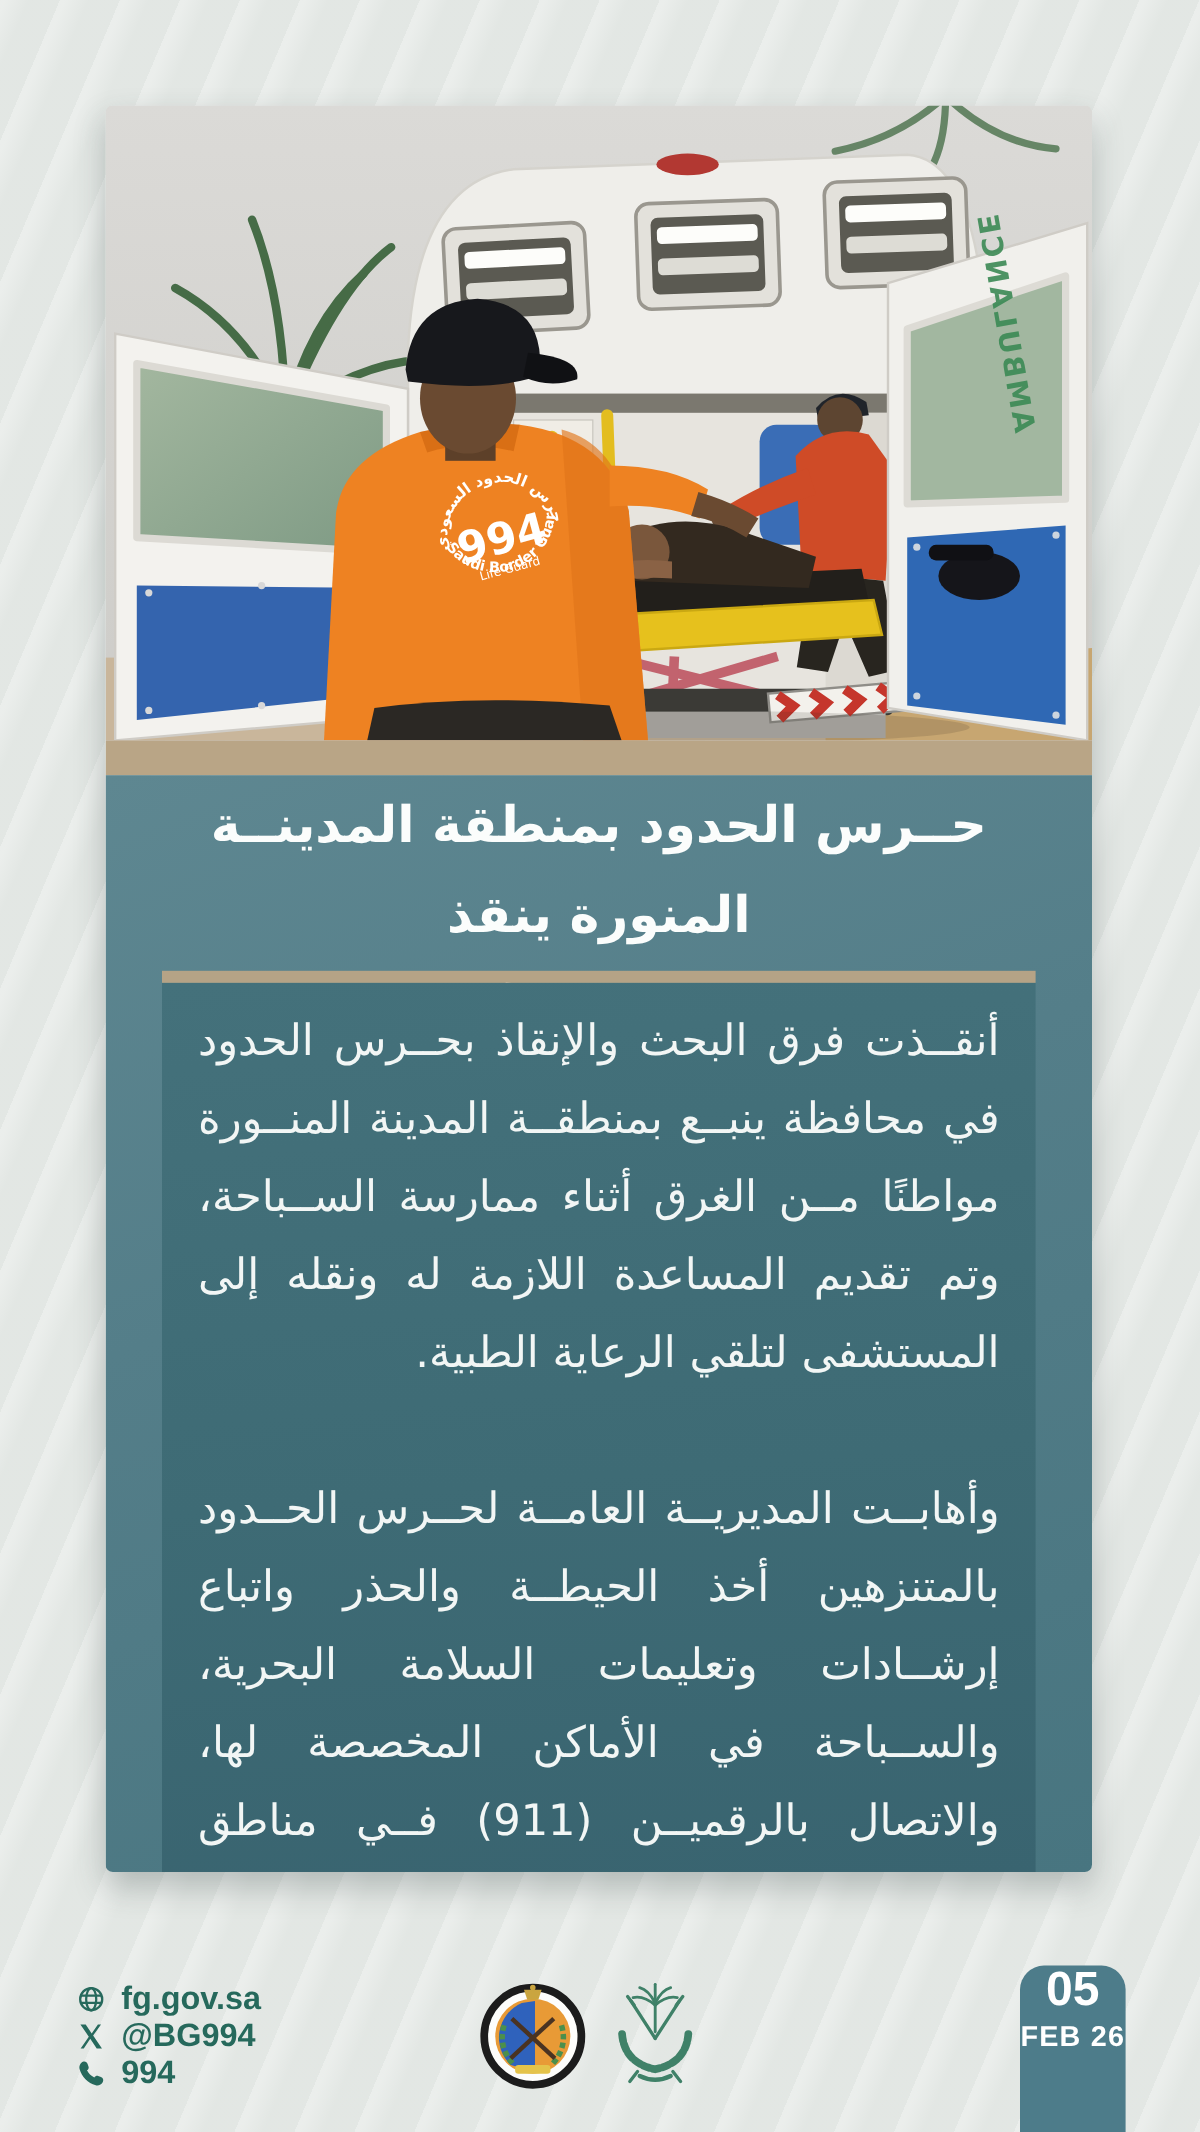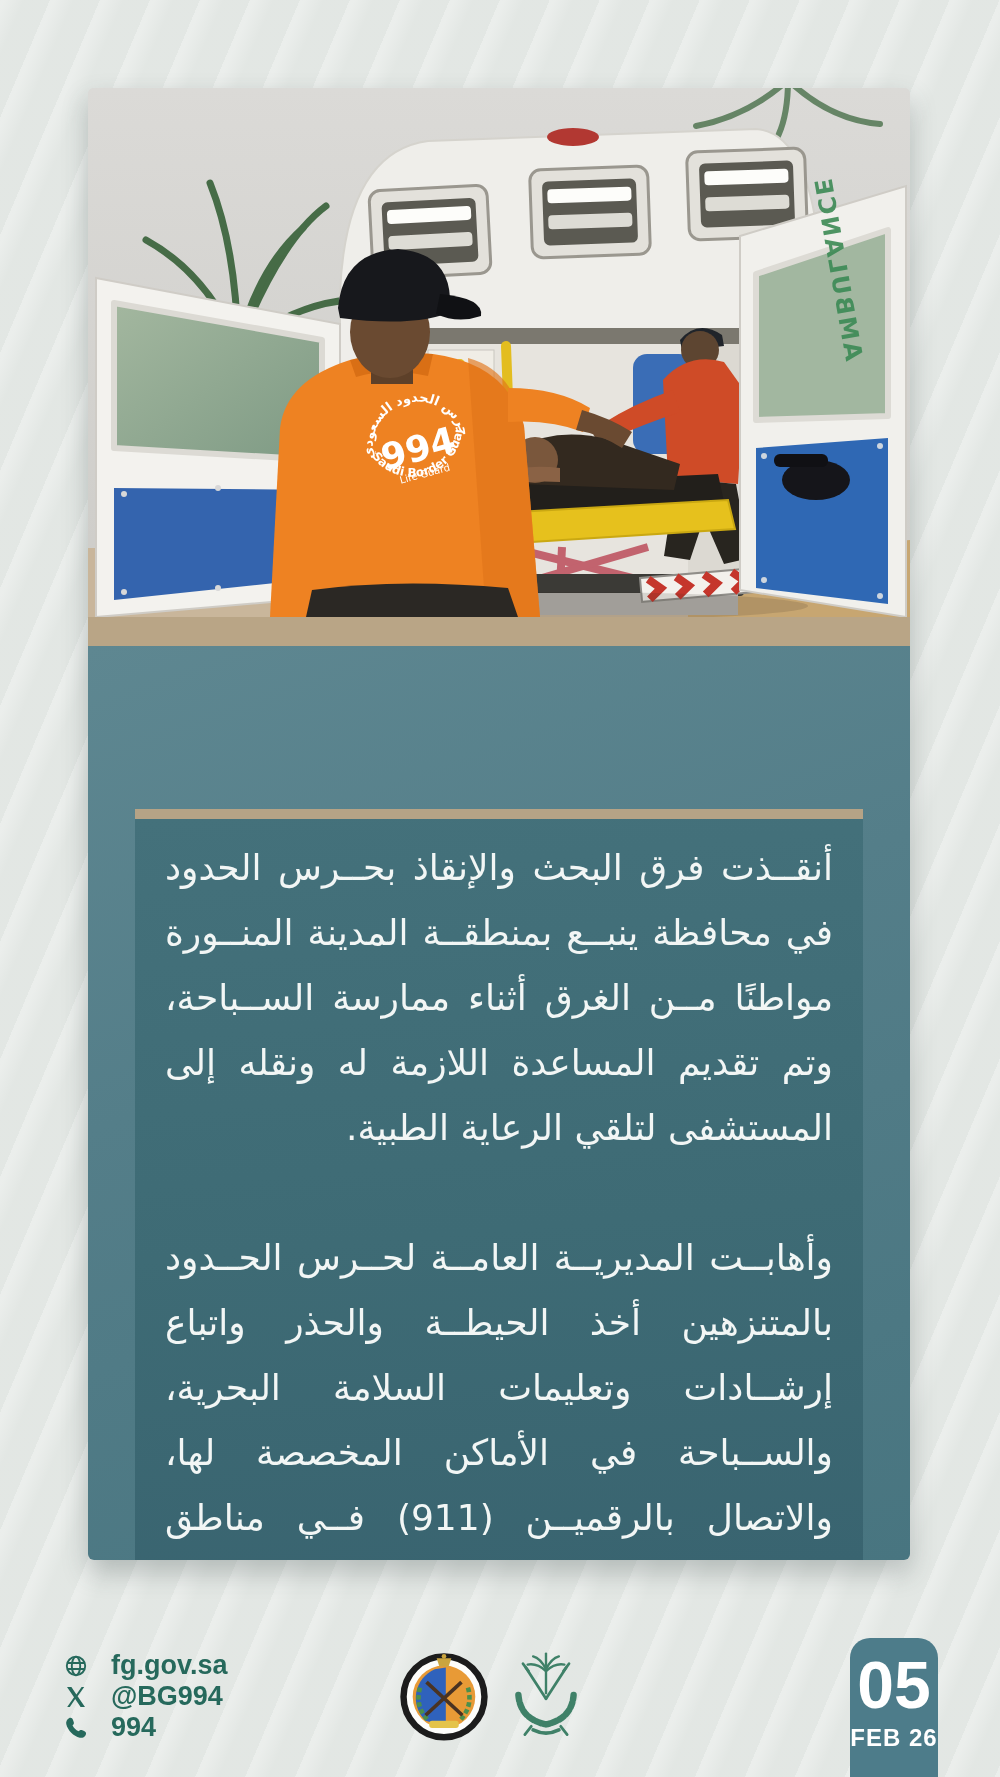--- a/index.html
+++ b/index.html
@@ -17,31 +17,31 @@
   .panel-title{margin:0;padding:4px 24px 0 24px;text-align:center;color:#fbfdfc;
          font-size:42px;font-weight:bold;line-height:75px;letter-spacing:0;}
   .inner{position:absolute;left:47px;top:163px;width:728px;bottom:0;
          border-top:10px solid #b5a386;box-sizing:border-box;
          background:linear-gradient(175deg,#44717b 0%,#3e6b75 55%,#396470 100%);
          padding:16px 30px 0 30px;}
   .inner p{margin:0;color:#f2f6f5;font-size:36px;line-height:65px;
          text-align:justify;text-justify:inter-word;}
   .inner p + p{margin-top:65px;}
   .footer-contacts{position:absolute;left:64px;top:1650px;display:flex;flex-direction:column;}
-  .contact-row{display:flex;align-items:center;height:31px;gap:23px;}
+  .contact-row{display:flex;align-items:center;height:31px;gap:13px;}
   .contact-row svg{width:24px;height:24px;flex:0 0 auto;}
   .contact-label{color:#26695c;font-size:27px;font-weight:600;
          font-family:"Liberation Sans","DejaVu Sans",sans-serif;}
   .logos{position:absolute;left:398px;top:1648px;display:flex;gap:10px;align-items:center;}
   .logos svg{display:block;}
   .date-badge{position:absolute;left:850px;top:1638px;width:88px;height:139px;
          background:#4d7c8a;border-radius:20px 20px 0 0;color:#ffffff;
          display:flex;flex-direction:column;align-items:center;
          font-family:"Liberation Sans","DejaVu Sans",sans-serif;}
-  .date-day{font-size:66px;font-weight:800;line-height:1;margin-top:14px;}
+  .date-day{font-size:40px;font-weight:800;line-height:1;}
   .date-sub{font-size:24px;font-weight:700;letter-spacing:1px;margin-top:6px;}
 </style>
 </head>
 <body>
 
 <div class="page">
 
   <div class="card">
 
     <div class="photo">
@@ -211,20 +211,24 @@
             </text>
           </g>
           <path d="M218,529 L224,502 Q310,490 420,500 L430,529 Z" fill="#2b2824"></path>
         </g>
       </svg>
     </div>
 
     <div class="tan-band"></div>
 
     <div class="panel">
+      <h1 class="panel-title">
+        <span>حــرس الحدود بمنطقة المدينــة المنورة ينقذ</span><br>
+        <span>مواطنًــا مــن الغرق أثناء ممارســة الســباحة</span>
+      </h1>
       <div class="inner">
         <p>أنقــذت فرق البحث والإنقاذ بحــرس الحدود في محافظة ينبــع بمنطقــة المدينة المنــورة مواطنًا مــن الغرق أثناء ممارسة الســباحة، وتم تقديم المساعدة اللازمة له ونقله إلى المستشفى لتلقي الرعاية الطبية.</p>
         <p>وأهابــت المديريــة العامــة لحــرس الحــدود بالمتنزهين أخذ الحيطــة والحذر واتباع إرشــادات وتعليمات السلامة البحرية، والســباحة في الأماكن المخصصة لها، والاتصال بالرقميــن (911) فــي مناطق مكــة المكرمــة والمدينة المنــورة والشــرقية، و(994) فــي بقية مناطــق المملكة لطلب المساعدة في الحالات الطارئة.</p>
       </div>
     </div>
   </div>
 
   <div class="footer-contacts">
     <div class="contact-row">
       <svg viewBox="0 0 24 24" fill="none" stroke="#26695c" stroke-width="1.9">

